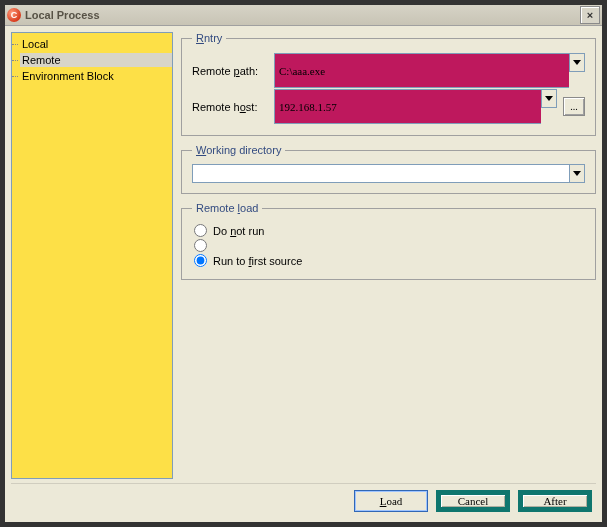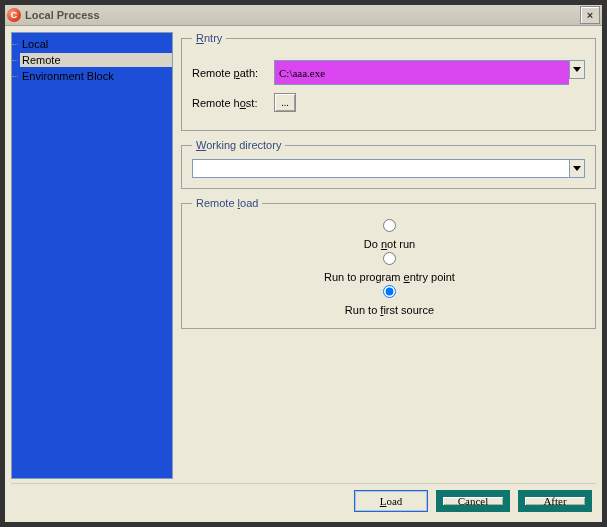--- a/index.html
+++ b/index.html
@@ -5,46 +5,46 @@
   html,body{margin:0;padding:0;font-family:Tahoma,Arial,sans-serif;font-size:11px;background:#fff;}
   .outer{width:607px;height:527px;box-sizing:border-box;border:5px solid #333;background:#ece9d8;display:flex;flex-direction:column;}
   
   .titlebar{height:20px;background:linear-gradient(#d6d3c6,#c8c4b5);display:flex;align-items:center;padding:0 2px;border-bottom:1px solid #a0a0a0;}
   .titlebar .ticon{width:14px;height:14px;border-radius:50%;background:radial-gradient(circle at 35% 35%,#ff9a7a,#d83b1c 70%);margin-right:4px;display:flex;align-items:center;justify-content:center;color:#fff;font:bold 9px/1 sans-serif;}
   .titlebar .ttxt{font-weight:bold;color:#575246;flex:1;}
   .titlebar .close{width:18px;height:16px;background:#d8d5c8;border:1px solid #8a8a8a;box-shadow:inset 1px 1px #fff;display:flex;align-items:center;justify-content:center;font:bold 11px/1 Arial;color:#333;}
   
   .client{flex:1;display:flex;flex-direction:column;padding:6px;gap:0;}
   .upper{flex:1;display:flex;gap:8px;overflow:hidden;}
-  .tree{width:162px;background:#1d4ed8;border:1px solid #7f9db9;padding:4px 0 4px 8px;box-sizing:border-box;}
+  .tree{width:162px;background:#fde047;border:1px solid #7f9db9;padding:4px 0 4px 8px;box-sizing:border-box;}
   .tree-item{padding:1px 2px;color:#000;margin-bottom:2px;cursor:default;position:relative;}
   .tree-item::before{content:"";position:absolute;left:-8px;top:50%;width:6px;border-top:1px dotted #888;}
   .tree-item.sel{background:#d8d5c8;}
   .right{flex:1;display:flex;flex-direction:column;gap:8px;overflow:auto;}
   fieldset{border:1px solid #a0a0a0;border-radius:0;padding:8px 10px 10px 10px;margin:0;background:#ece9d8;}
   legend{color:#334b80;padding:0 4px;}
   legend .mn{text-decoration:underline;}
-  .row{display:flex;align-items:center;gap:6px;margin:8px 0;}
+  .row{display:flex;align-items:center;gap:6px;margin:1px 0;}
   .row label{width:76px;color:#000;}
   .row label .mn{text-decoration:underline;}
   .combo{flex:1;display:flex;}
-  .combo input{flex:1;height:25px;box-sizing:border-box;border:1px solid #7f9db9;border-right:none;padding:0 4px;font:11px Tahoma;background:#d946ef;}
+  .combo input{flex:1;height:35px;box-sizing:border-box;border:1px solid #7f9db9;border-right:none;padding:0 4px;font:11px Tahoma;background:#be185d;}
   .combo .drop{width:16px;height:19px;box-sizing:border-box;border:1px solid #7f9db9;background:#ece9d8;display:flex;align-items:center;justify-content:center;}
   .combo .drop svg{display:block;}
   .sqbtn{width:22px;height:19px;box-sizing:border-box;border:1px solid #8a8a8a;background:#ece9d8;box-shadow:inset 1px 1px #fff, inset -1px -1px #a0a0a0;display:flex;align-items:center;justify-content:center;font:10px Tahoma;}
   .single-combo{display:flex;}
   .single-combo input{flex:1;height:19px;box-sizing:border-box;border:1px solid #7f9db9;border-right:none;padding:0 4px;font:11px Tahoma;background:#fff;}
   .single-combo .drop{width:16px;height:19px;box-sizing:border-box;border:1px solid #7f9db9;background:#ece9d8;display:flex;align-items:center;justify-content:center;}
-  .radio-row{display:flex;align-items:center;gap:6px;margin:2px 0 2px 2px;flex-direction:column;}
+  .radio-row{display:flex;align-items:center;gap:6px;margin:2px 0 2px 2px;}
   .radio-row input{margin:0;}
   .radio-row label{color:#000;}
   .radio-row label .mn{text-decoration:underline;}
   
   .btnbar{display:flex;justify-content:flex-end;gap:8px;padding:6px 4px 4px 4px;border-top:1px solid #d0cdbf;margin-top:4px;}
-  .btn{min-width:74px;height:22px;box-sizing:border-box;background:#ece9d8;border:7px solid #0f766e;box-shadow:inset 1px 1px #fff, inset -1px -1px #b0b0a0;font:11px Tahoma;display:flex;align-items:center;justify-content:center;padding:0 10px;}
+  .btn{min-width:74px;height:22px;box-sizing:border-box;background:#ece9d8;border:5px solid #0f766e;box-shadow:inset 1px 1px #fff, inset -1px -1px #b0b0a0;font:11px Tahoma;display:flex;align-items:center;justify-content:center;padding:0 10px;}
   .btn.default{border:1px solid #3167b5;box-shadow:inset 0 0 0 1px #9ec4ff, inset 1px 1px #fff;}
   .mn{text-decoration:underline;}
 </style>
 </head>
 <body>
 
 <div class="outer">
 
   <div class="titlebar">
     <div class="ticon">
@@ -77,20 +77,28 @@
               <div class="drop">
                 <svg width="8" height="6" viewBox="0 0 8 6">
                     <path d="M0 0h8L4 5z" fill="#000"></path>
                   </svg>
               </div>
             </div>
           </div>
 
           <div class="row">
             <label>Remote h<span class="mn">o</span>st:</label>
+            <div class="combo">
+              <input type="text" value="192.168.1.57" style="">
+              <div class="drop">
+                <svg width="8" height="6" viewBox="0 0 8 6">
+                    <path d="M0 0h8L4 5z" fill="#000"></path>
+                  </svg>
+              </div>
+            </div>
             <div class="sqbtn">
                 <span>...</span>
               </div>
           </div>
         </fieldset>
 
 
         <fieldset>
           <legend><span class="mn">W</span><span>orking directory</span></legend>
           <div class="single-combo">
@@ -105,21 +113,20 @@
 
         <fieldset>
           <legend><span>Remote </span><span class="mn">l</span><span>oad</span></legend>
 
           <div class="radio-row">
             <input type="radio" name="al" style="">
             <label>Do <span class="mn">n</span>ot run</label>
           </div>
           <div class="radio-row">
             <input type="radio" name="al" style="">
-            <label>Run to program <span class="mn">e</span>ntry point</label>
           </div>
           <div class="radio-row">
             <input type="radio" name="al" checked="" style="">
             <label>Run to <span class="mn">f</span>irst source</label>
           </div>
         </fieldset>
 
       </div>
     </div>
 

